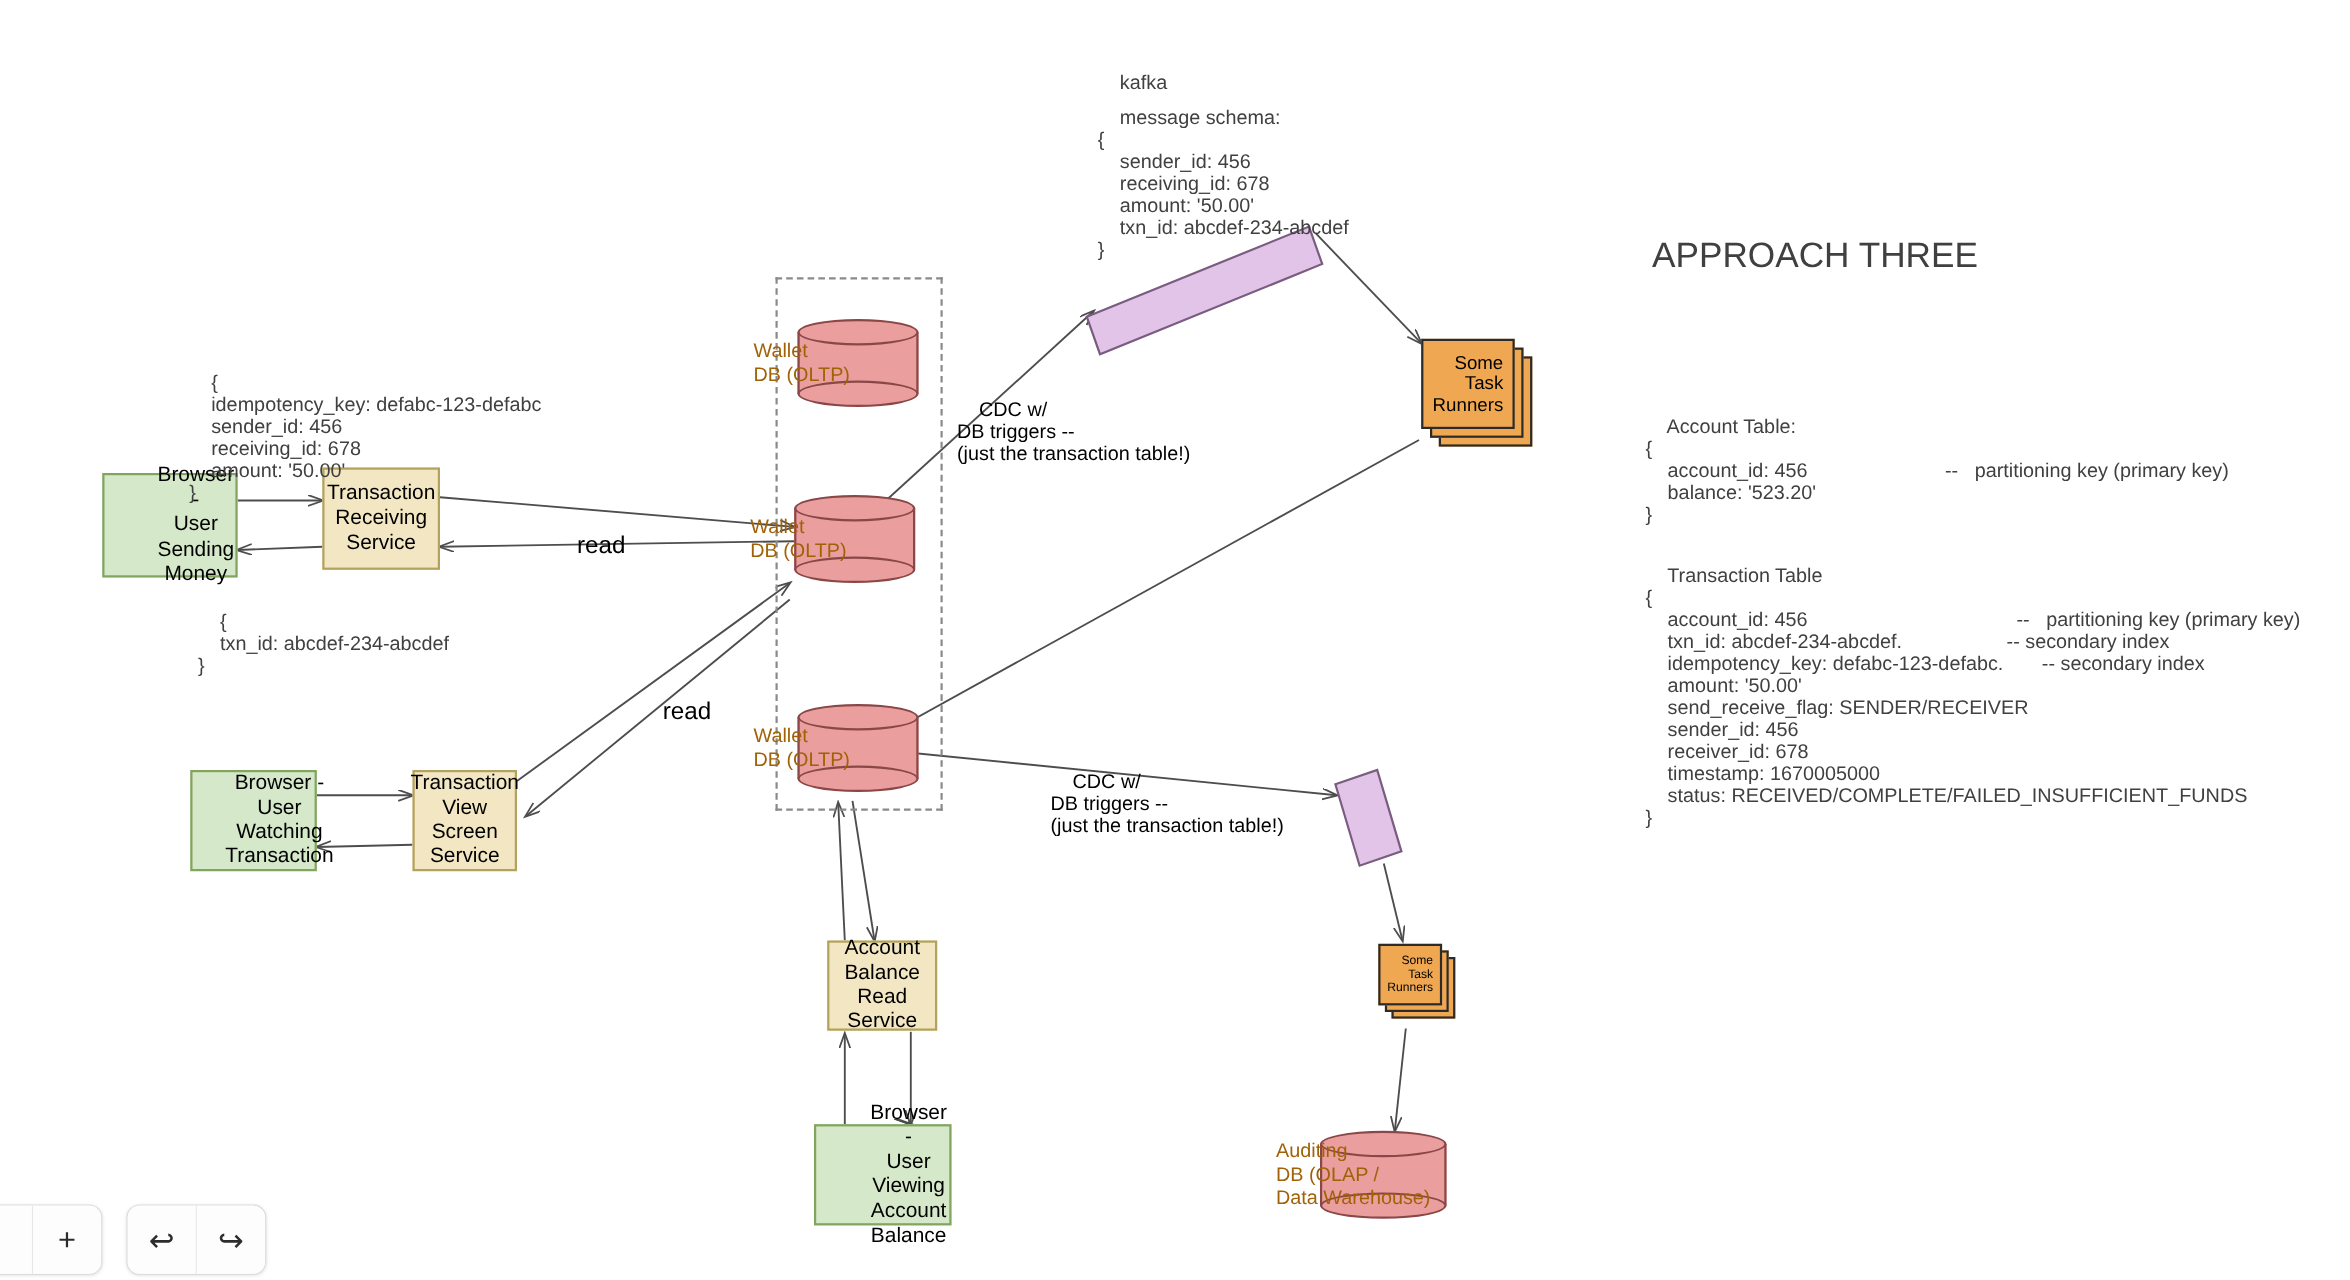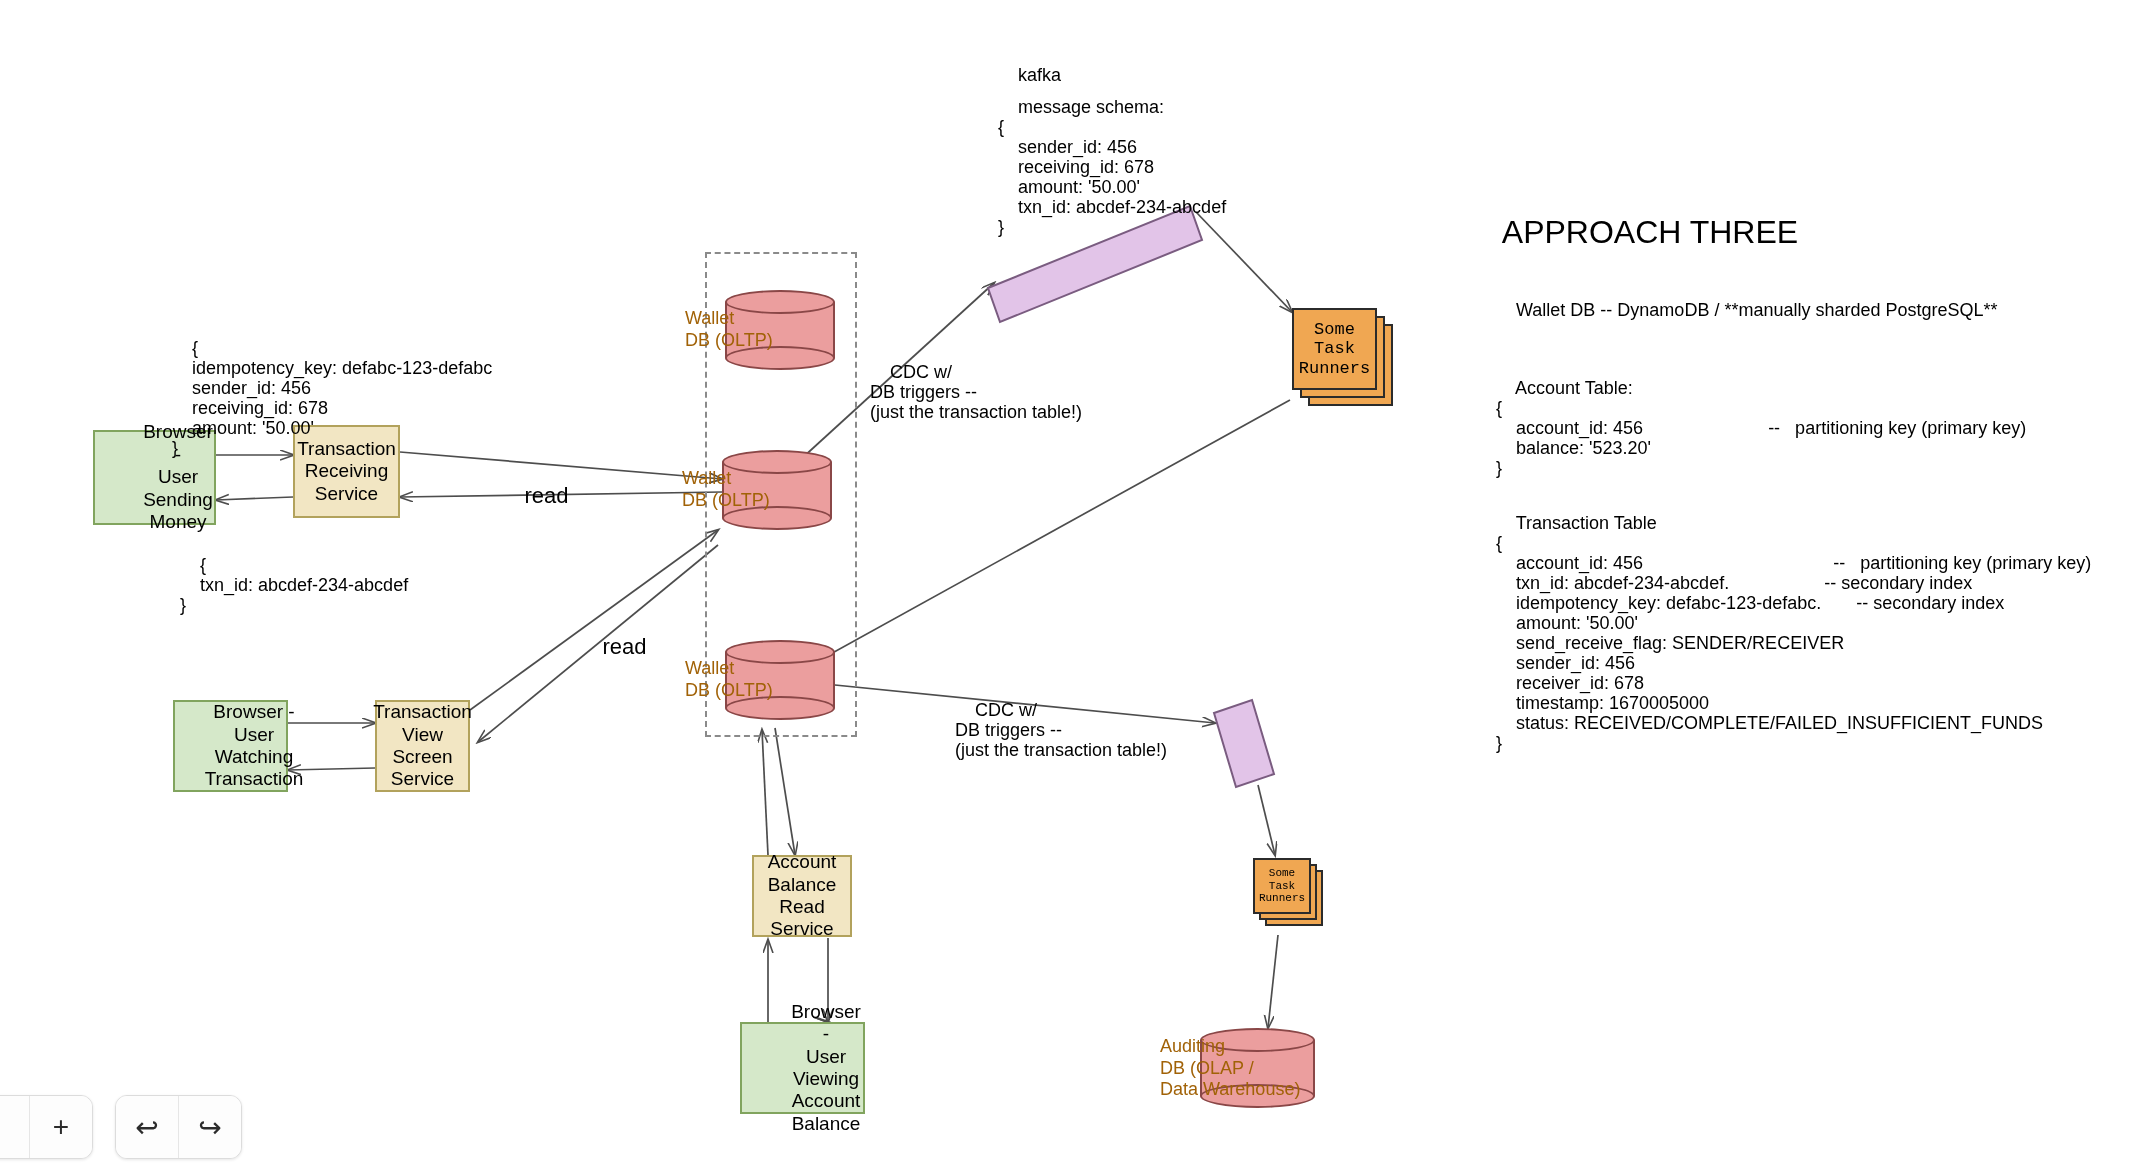--- a/index.html
+++ b/index.html
@@ -109,42 +109,41 @@
   .stack .layer {
     position: absolute;
     box-sizing: border-box;
     background: #f0a752;
     border: 2px solid #2b2b2b;
   }
   .stack .front {
     display: flex;
     align-items: center;
     justify-content: center;
-    text-align: center;
+    text-align: right;
     line-height: 1.15;
     white-space: pre-line;
     color: #000;
-    font-family: Liberation Mono, monospace;
   }
 
   
   .dashed-group {
     position: absolute;
     box-sizing: border-box;
     border: 2px dashed #8a8a8a;
     background: transparent;
   }
 
   
   .text-block {
     position: absolute;
     white-space: pre;
     font-size: 18px;
     line-height: 20px;
-    color: #000000;
+    color: #404040;
   }
   .text-block.big {
     font-size: 32px;
     line-height: 28px;
   }
   .edge-label {
     position: absolute;
     white-space: pre;
     font-size: 18px;
     line-height: 20px;
@@ -380,23 +379,20 @@
     receiving_id: 678
     amount: '50.00'
     txn_id: abcdef-234-abcdef
 }</span>
   </div>
 
   <div class="text-block big" style="left:1468px; top:190px;">
     <span>APPROACH THREE</span>
   </div>
 
-  <div class="text-block" style="left:1496px; top:280px;">
-    <span>Wallet DB -- DynamoDB / **manually sharded PostgreSQL**</span>
-  </div>
 
   <div class="text-block" style="left:1496px; top:358px;">
     <span>Account Table:
 {
     account_id: 456                         --   partitioning key (primary key)
     balance: '523.20'
 }</span>
   </div>
 
   <div class="text-block" style="left:1496px; top:493px;">

